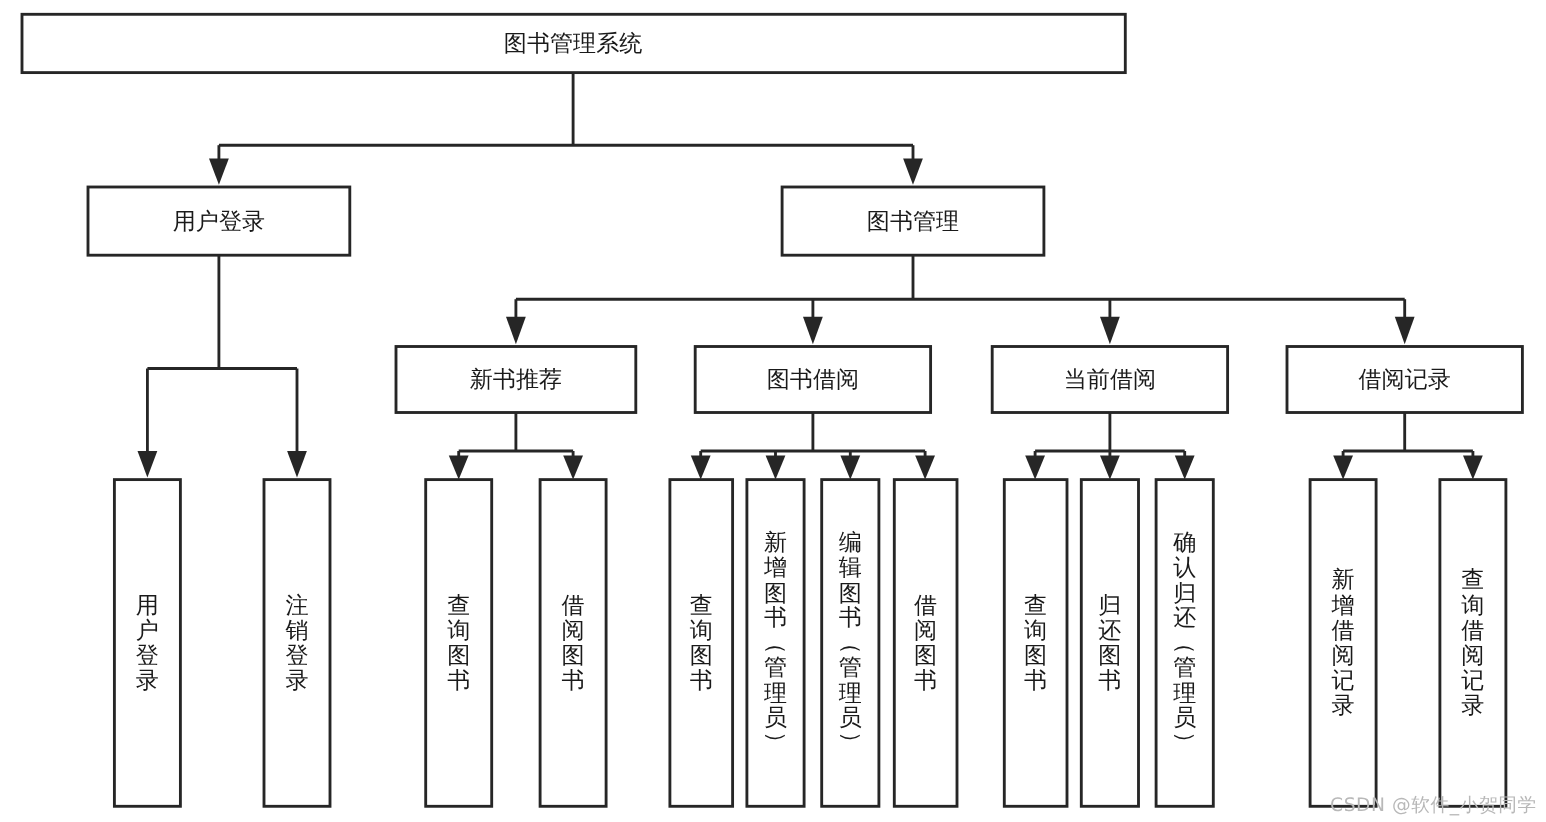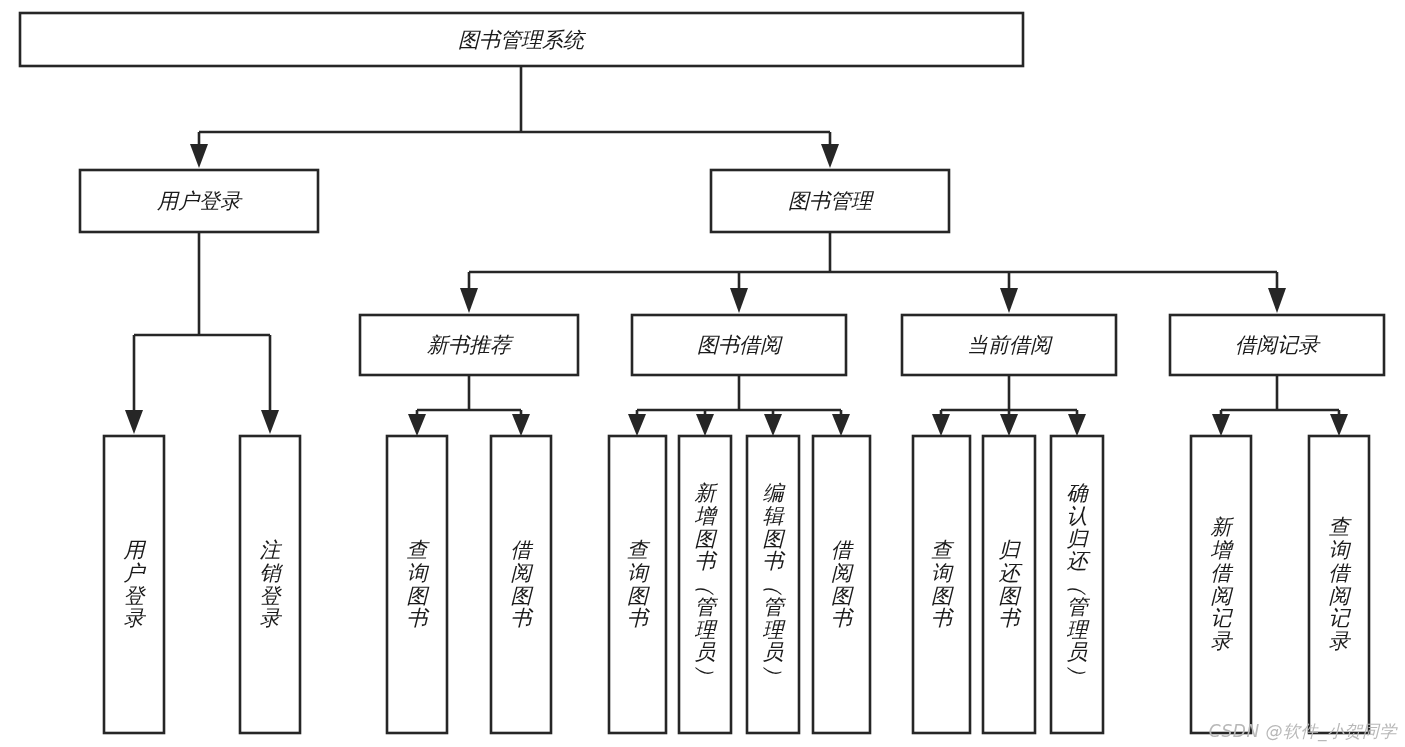--- a/index.html
+++ b/index.html
@@ -10,21 +10,20 @@
   body {
     width: 1405px;
     height: 747px;
     font-family: "DejaVu Sans", "Liberation Sans", sans-serif;
     overflow: hidden;
   }
   #diagram-root {
     position: relative;
     width: 1405px;
     height: 747px;
-    font-style: italic;
   }
   svg#tree-svg {
     position: absolute;
     top: 0;
     left: 0;
     width: 1405px;
     height: 747px;
     display: block;
   }
   .node-box {

